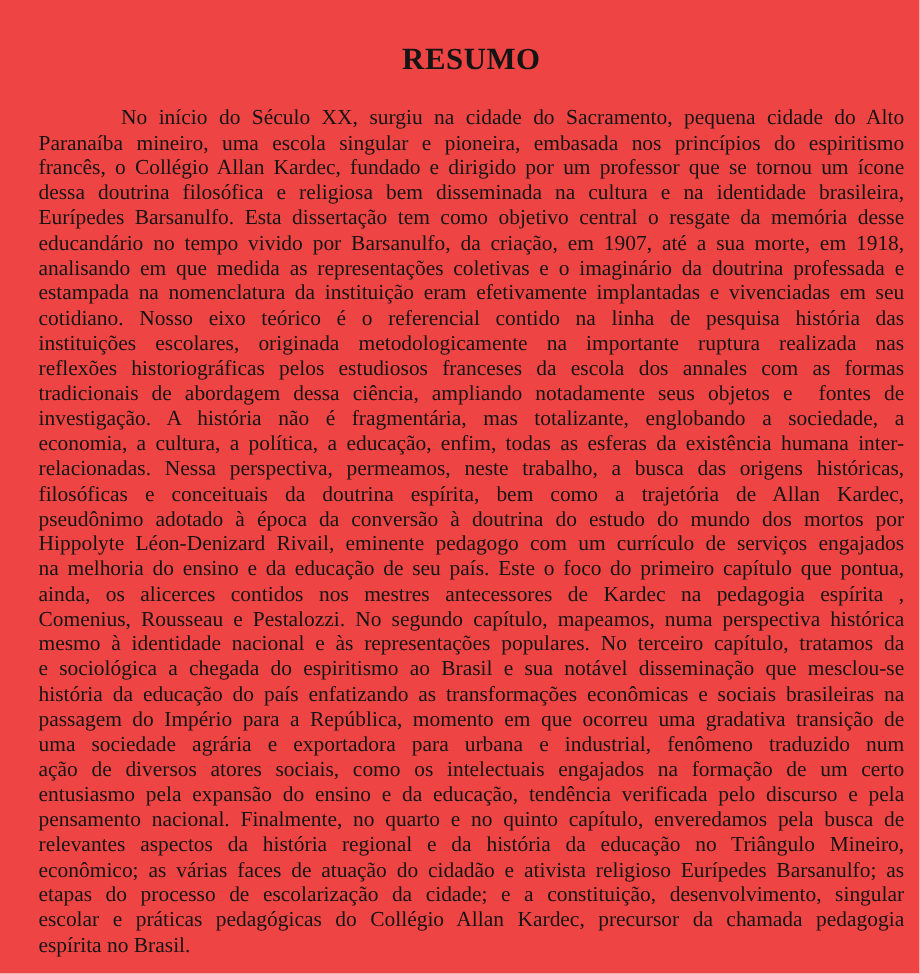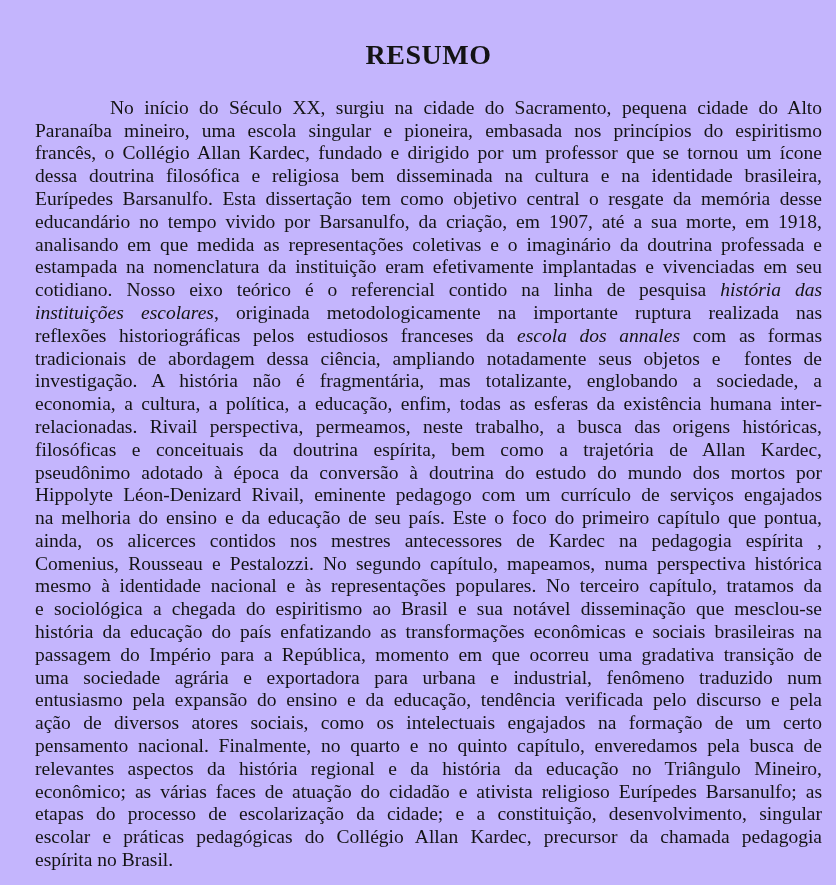--- a/index.html
+++ b/index.html
@@ -5,21 +5,21 @@
   html, body {
     margin: 0;
     padding: 0;
     background: #ffffff;
   }
   .page {
     position: relative;
     box-sizing: border-box;
     width: 836px;
     height: 885px;
-    background: #c4b5fd;
+    background: #ef4444;
     padding: 22px 14px 0 35px;
     font-family: "Liberation Serif", "DejaVu Serif", serif;
     color: #141414;
     overflow: hidden;
   }
   .doc-title {
     width: 787px;
     text-align: center;
     font-weight: bold;
     font-size: 28px;
@@ -33,21 +33,21 @@
   }
   .line {
     line-height: 22.8px;
     height: 22.8px;
     overflow: hidden;
     text-align: justify;
     text-align-last: justify;
   }
   .line.indent { text-indent: 75px; margin-top: 28px; }
   .line.last { text-align-last: left; }
-  .line .it { font-style: italic; }
+  .line .it { }
 </style>
 </head>
 <body>
 
 <div class="page">
   <h1 class="doc-title">RESUMO</h1>
   <div class="abstract">
       <div class="line indent"><span>No início do Século XX, surgiu na cidade do Sacramento, pequena cidade do Alto</span></div>
       <div class="line"><span>Paranaíba mineiro, uma escola singular e pioneira, embasada nos princípios do espiritismo</span></div>
       <div class="line"><span>francês, o Collégio Allan Kardec, fundado e dirigido por um professor que se tornou um ícone</span></div>
@@ -55,34 +55,34 @@
       <div class="line"><span>Eurípedes Barsanulfo. Esta dissertação tem como objetivo central o resgate da memória desse</span></div>
       <div class="line"><span>educandário no tempo vivido por Barsanulfo, da criação, em 1907, até a sua morte, em 1918,</span></div>
       <div class="line"><span>analisando em que medida as representações coletivas e o imaginário da doutrina professada e</span></div>
       <div class="line"><span>estampada na nomenclatura da instituição eram efetivamente implantadas e vivenciadas em seu</span></div>
       <div class="line"><span>cotidiano. Nosso eixo teórico é o referencial contido na linha de pesquisa </span><span class="it">história das</span></div>
       <div class="line"><span class="it">instituições escolares</span><span>, originada metodologicamente na importante ruptura realizada nas</span></div>
       <div class="line"><span>reflexões historiográficas pelos estudiosos franceses da </span><span class="it">escola dos annales</span><span> com as formas</span></div>
       <div class="line"><span>tradicionais de abordagem dessa ciência, ampliando notadamente seus objetos e &nbsp;fontes de</span></div>
       <div class="line"><span>investigação. A história não é fragmentária, mas totalizante, englobando a sociedade, a</span></div>
       <div class="line"><span>economia, a cultura, a política, a educação, enfim, todas as esferas da existência humana inter-</span></div>
-      <div class="line"><span>relacionadas. Rivail perspectiva, permeamos, neste trabalho, a busca das origens históricas,</span></div>
+      <div class="line"><span>relacionadas. Nessa perspectiva, permeamos, neste trabalho, a busca das origens históricas,</span></div>
       <div class="line"><span>filosóficas e conceituais da doutrina espírita, bem como a trajetória de Allan Kardec,</span></div>
       <div class="line"><span>pseudônimo adotado à época da conversão à doutrina do estudo do mundo dos mortos por</span></div>
       <div class="line"><span>Hippolyte Léon-Denizard Rivail, eminente pedagogo com um currículo de serviços engajados</span></div>
       <div class="line"><span>na melhoria do ensino e da educação de seu país. Este o foco do primeiro capítulo que pontua,</span></div>
       <div class="line"><span>ainda, os alicerces contidos nos mestres antecessores de Kardec na pedagogia espírita ,</span></div>
       <div class="line"><span>Comenius, Rousseau e Pestalozzi. No segundo capítulo, mapeamos, numa perspectiva histórica</span></div>
       <div class="line"><span>mesmo à identidade nacional e às representações populares. No terceiro capítulo, tratamos da</span></div>
       <div class="line"><span>e sociológica a chegada do espiritismo ao Brasil e sua notável disseminação que mesclou-se</span></div>
       <div class="line"><span>história da educação do país enfatizando as transformações econômicas e sociais brasileiras na</span></div>
       <div class="line"><span>passagem do Império para a República, momento em que ocorreu uma gradativa transição de</span></div>
       <div class="line"><span>uma sociedade agrária e exportadora para urbana e industrial, fenômeno traduzido num</span></div>
+      <div class="line"><span>ação de diversos atores sociais, como os intelectuais engajados na formação de um certo</span></div>
       <div class="line"><span>entusiasmo pela expansão do ensino e da educação, tendência verificada pelo discurso e pela</span></div>
-      <div class="line"><span>ação de diversos atores sociais, como os intelectuais engajados na formação de um certo</span></div>
       <div class="line"><span>pensamento nacional. Finalmente, no quarto e no quinto capítulo, enveredamos pela busca de</span></div>
       <div class="line"><span>relevantes aspectos da história regional e da história da educação no Triângulo Mineiro,</span></div>
       <div class="line"><span>econômico; as várias faces de atuação do cidadão e ativista religioso Eurípedes Barsanulfo; as</span></div>
       <div class="line"><span>etapas do processo de escolarização da cidade; e a constituição, desenvolvimento, singular</span></div>
       <div class="line"><span>escolar e práticas pedagógicas do Collégio Allan Kardec, precursor da chamada pedagogia</span></div>
       <div class="line last"><span>espírita no Brasil.</span></div>
     </div>
 </div>
 
 </body></html>

